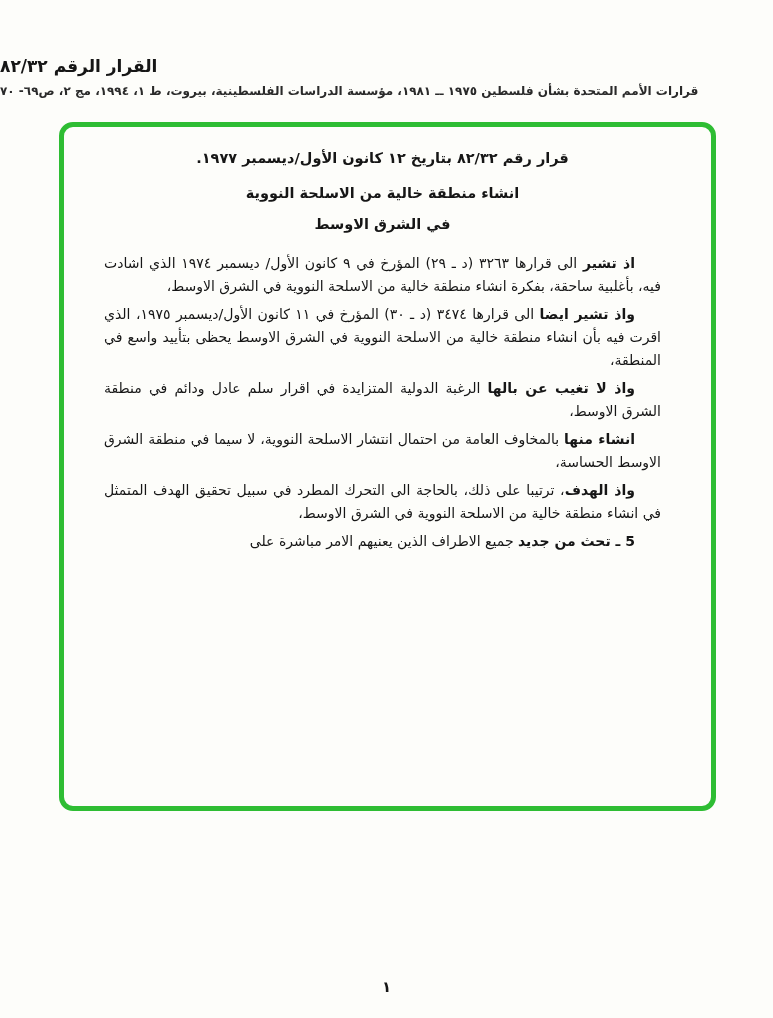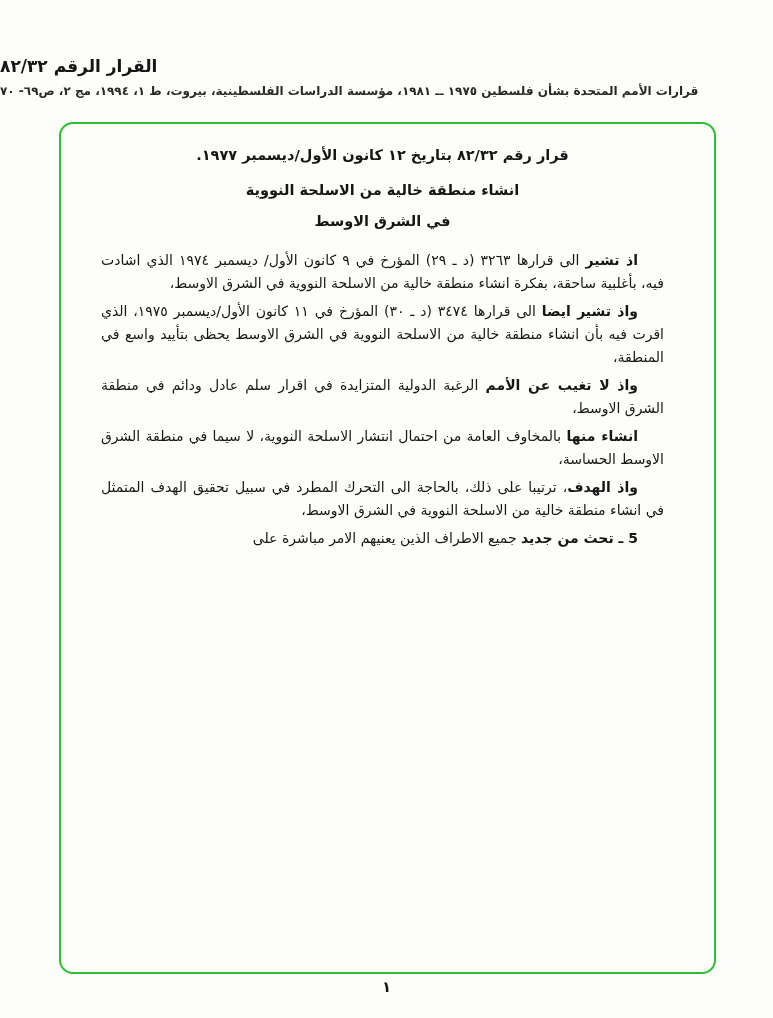--- a/index.html
+++ b/index.html
@@ -32,23 +32,23 @@
     font-size: 12px;
     font-weight: bold;
     color: #2a2a2a;
     white-space: nowrap;
   }
   .green-frame {
     position: absolute;
     left: 59px;
     top: 122px;
     width: 657px;
-    height: 852px;
+    height: 689px;
     box-sizing: border-box;
-    border: 2px solid #22c55e;
+    border: 5px solid #22c55e;
     border-radius: 14px;
     background: transparent;
   }
   .frame-content {
     box-sizing: border-box;
     height: 100%;
     padding: 16px 50px 10px 40px;
     font-size: 14px;
     line-height: 23px;
     text-align: justify;
@@ -107,21 +107,21 @@
       <div class="doc-title second">انشاء منطقة خالية من الاسلحة النووية</div>
 
       <div class="doc-title third">في الشرق الاوسط</div>
 
 
       <p class="para"><b>اذ تشير</b><span> الى قرارها ٣٢٦٣ (د ـ ٢٩) المؤرخ في ٩ كانون الأول/ ديسمبر ١٩٧٤ الذي اشادت فيه، بأغلبية ساحقة، بفكرة انشاء منطقة خالية من الاسلحة النووية في الشرق الاوسط،</span></p>
 
       <p class="para"><b>واذ تشير ايضا</b><span> الى قرارها ٣٤٧٤ (د ـ ٣٠) المؤرخ في ١١ كانون الأول/ديسمبر ١٩٧٥، الذي اقرت فيه بأن انشاء منطقة خالية من الاسلحة النووية في الشرق الاوسط يحظى بتأييد واسع في المنطقة،</span></p>
 
 
-      <p class="para"><b>واذ لا تغيب عن الأمم</b><span> الرغبة الدولية المتزايدة في اقرار سلم عادل ودائم في منطقة الشرق الاوسط،</span></p>
+      <p class="para"><b>واذ لا تغيب عن بالها</b><span> الرغبة الدولية المتزايدة في اقرار سلم عادل ودائم في منطقة الشرق الاوسط،</span></p>
 
       <p class="para"><b>انشاء منها</b><span> بالمخاوف العامة من احتمال انتشار الاسلحة النووية، لا سيما في منطقة الشرق الاوسط الحساسة،</span></p>
 
 
 
       <p class="para"><b>واذ الهدف</b><span>، ترتيبا على ذلك، بالحاجة الى التحرك المطرد في سبيل تحقيق الهدف المتمثل في انشاء منطقة خالية من الاسلحة النووية في الشرق الاوسط،</span></p>
 
       <p class="para num"><b>5 ـ </b><b>تحث من جديد</b><span> جميع الاطراف الذين يعنيهم الامر مباشرة على</span></p>
 
     </div>

